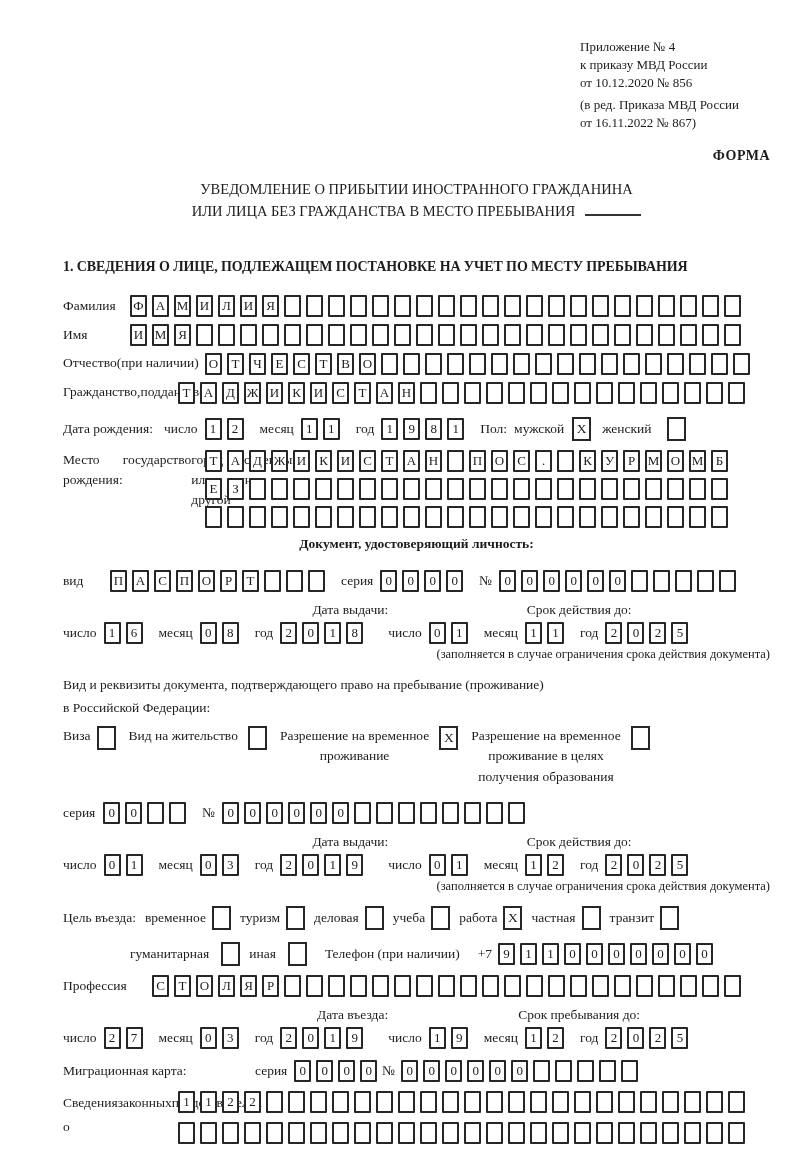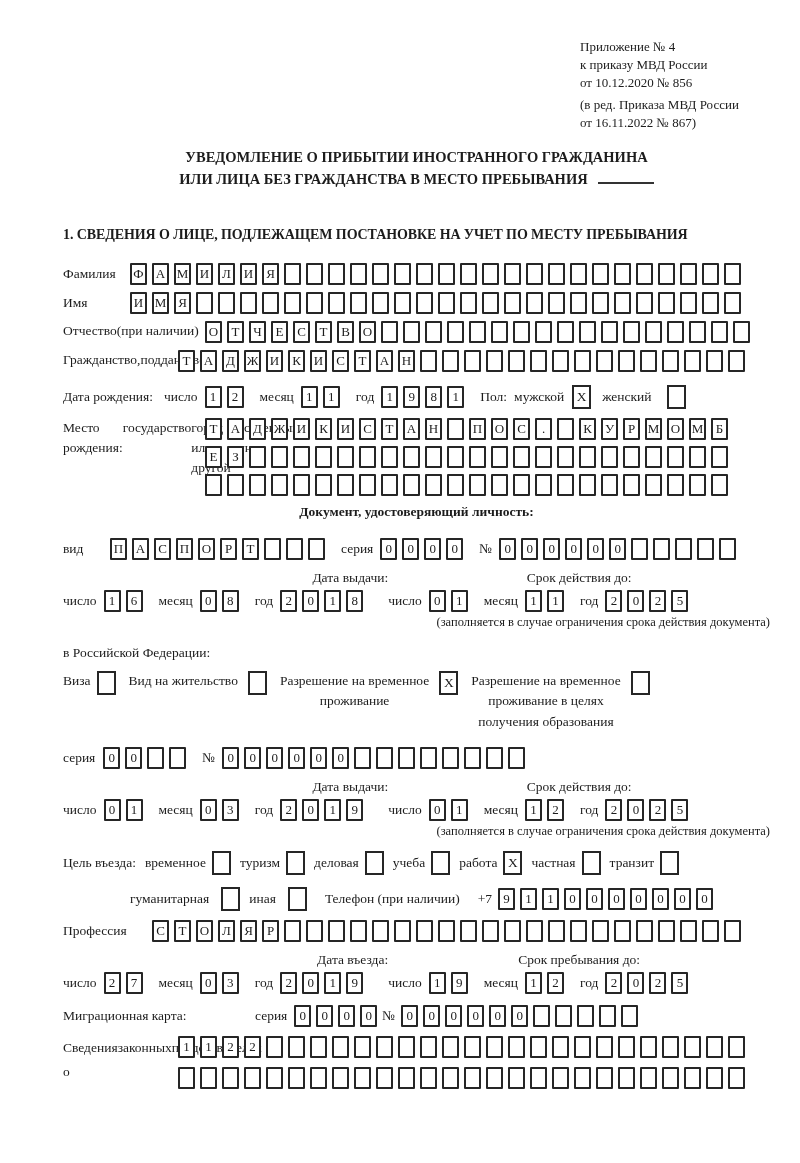--- a/index.html
+++ b/index.html
@@ -4,21 +4,21 @@
 <style>
   html,body{margin:0;padding:0;background:#ffffff;}
   .page{
     position:relative;width:800px;height:1163px;background:#fff;color:#1c1c1c;
     font-family:"Liberation Serif","DejaVu Serif",serif;
     box-sizing:border-box;padding:38px 30px 10px 63px;overflow:hidden;
   }
   .head-right{margin-left:auto;width:190px;font-size:13px;line-height:1.38;}
   .head-right .gap{height:4px;}
   .forma{text-align:right;font-weight:bold;font-size:14px;margin-top:16px;letter-spacing:.5px;}
-  .title{ text-align:center;font-weight:bold;font-size:14.5px;line-height:1.55;margin-top:14px;}
+  .title{ text-align:center;font-weight:normal;font-size:14.5px;line-height:1.55;margin-top:14px;}
   .uline{display:inline-block;width:56px;border-bottom:2px solid #333;height:1px;margin-left:10px;vertical-align:baseline;}
   .sec-heading{font-weight:bold;font-size:14px;margin-top:36px;letter-spacing:-0.1px;}
   .row{display:flex;align-items:center;margin-top:7px;font-size:13.5px;white-space:nowrap;}
   .row.top{align-items:flex-start;}
   .lbl{flex:0 0 auto;}
   .lbl-col{display:flex;flex-direction:row;line-height:1.5;flex:0 0 auto;}
   .w67{width:67px;} .w142{width:142px;} .w115{width:115px;} .w47{width:47px;} .w89{width:89px;} .w190{width:192px;}
   .cells{display:inline-flex;flex-wrap:nowrap;align-items:center;}
   .cell{
     display:inline-flex;align-items:center;justify-content:center;
@@ -62,20 +62,21 @@
 
   <div class="head-right">
     <div>Приложение № 4</div>
     <div>к приказу МВД России</div>
     <div>от 10.12.2020 № 856</div>
     <div class="gap"></div>
     <div>(в ред. Приказа МВД России</div>
     <div>от 16.11.2022 № 867)</div>
   </div>
 
+  <div class="forma">ФОРМА</div>
 
   <div class="title">
     <div>УВЕДОМЛЕНИЕ О ПРИБЫТИИ ИНОСТРАННОГО ГРАЖДАНИНА</div>
     <div><span>ИЛИ ЛИЦА БЕЗ ГРАЖДАНСТВА В МЕСТО ПРЕБЫВАНИЯ</span><span class="uline"></span></div>
   </div>
 
   <div class="sec-heading">1. СВЕДЕНИЯ О ЛИЦЕ, ПОДЛЕЖАЩЕМ ПОСТАНОВКЕ НА УЧЕТ ПО МЕСТУ ПРЕБЫВАНИЯ</div>
 
   <div class="row" style="margin-top:20px;">
     <span class="lbl w67">Фамилия</span>
@@ -410,20 +411,21 @@
             <span class="cell">0</span>
             <span class="cell">2</span>
             <span class="cell">5</span>
           </span>
       </span>
     </div>
     <div class="note">(заполняется в случае ограничения срока действия документа)</div>
   </div>
 
   <div class="intro">
+    <div>Вид и реквизиты документа, подтверждающего право на пребывание (проживание)</div>
     <div>в Российской Федерации:</div>
   </div>
 
   <div class="opts">
     <div class="opt">
       <span class="opt-lines">
           <span>Виза</span>
         </span>
       <span class="chk" style="margin-left:6px;"></span>
     </div>

